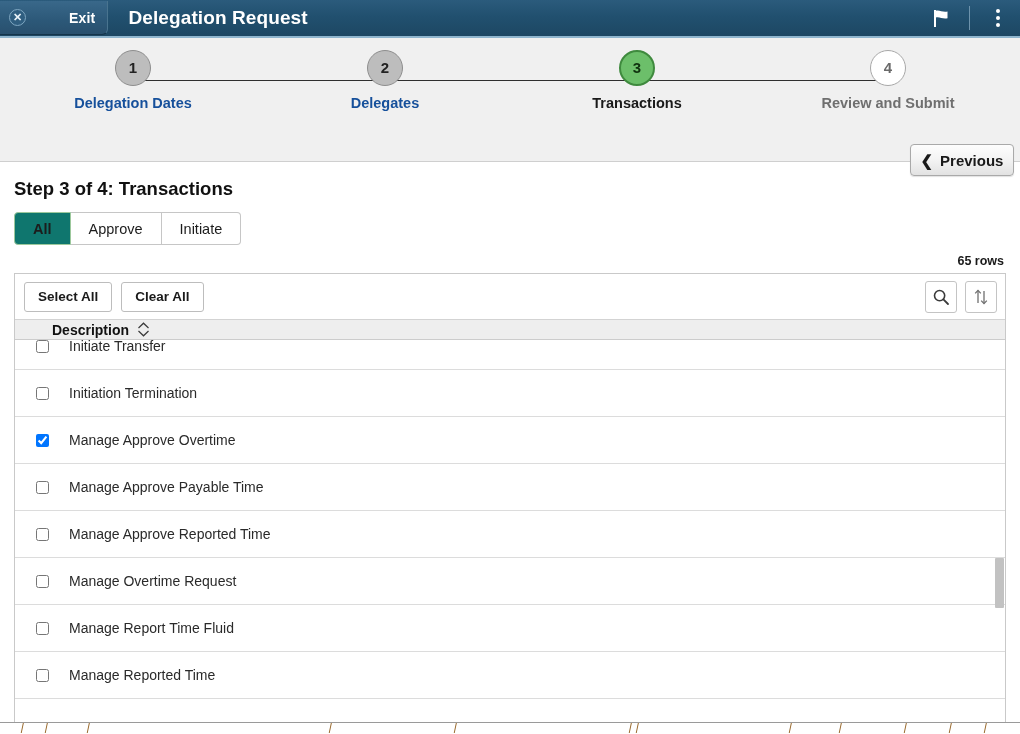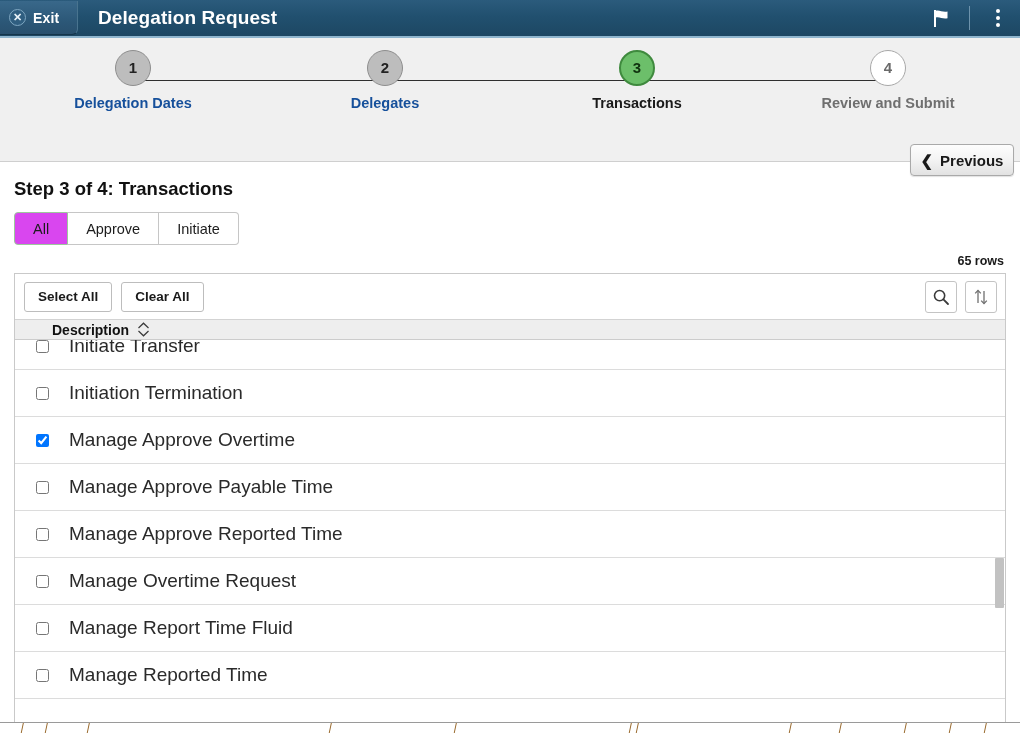--- a/index.html
+++ b/index.html
@@ -49,20 +49,21 @@
     color: #e9f2f8;
     font-size: 11px; font-weight: bold;
     line-height: 15px; text-align: center;
     font-family: "Liberation Sans", sans-serif;
   }
   .exit-label {
     color: #ffffff;
     font-size: 14px;
     font-weight: bold;
     letter-spacing: .2px;
+    margin-left: 36px;
   }
   .app-title {
     color: #ffffff;
     font-size: 19px;
     font-weight: bold;
     margin-left: 20px;
     letter-spacing: .1px;
   }
   .title-right {
     margin-left: auto;
@@ -185,23 +186,23 @@
     font-size: 14.5px;
     color: #1c1c1c;
     background: #ffffff;
     border: 1px solid #c6c6c6;
     border-left-width: 0;
     cursor: pointer;
   }
   .tab:first-child { border-left-width: 1px; border-radius: 4px 0 0 4px; }
   .tab:last-child  { border-radius: 0 4px 4px 0; }
   .tab.active {
-    background: #d946ef;
+    background: #0f766e;
     border-color: #9cc89c;
-    font-weight: normal;
+    font-weight: bold;
   }
 
   .rowcount {
     text-align: right;
     font-size: 12.5px;
     font-weight: bold;
     color: #1a1a1a;
     margin: 9px 2px 5px 0;
   }
 
@@ -270,21 +271,21 @@
     align-items: center;
     border-bottom: 1px solid #dcdcdc;
     padding-left: 14px;
     background: #ffffff;
   }
   .row input[type=checkbox] {
     width: 13px; height: 13px;
     margin: 0 20px 0 7px;
     cursor: pointer;
   }
-  .row-label { font-size: 19px; color: #2a2a2a; }
+  .row-label { font-size: 14px; color: #2a2a2a; }
 
   .vscroll {
     position: absolute;
     right: 1px;
     top: 0;
     width: 9px;
     height: 370px;
     background: transparent;
   }
   .vthumb {

